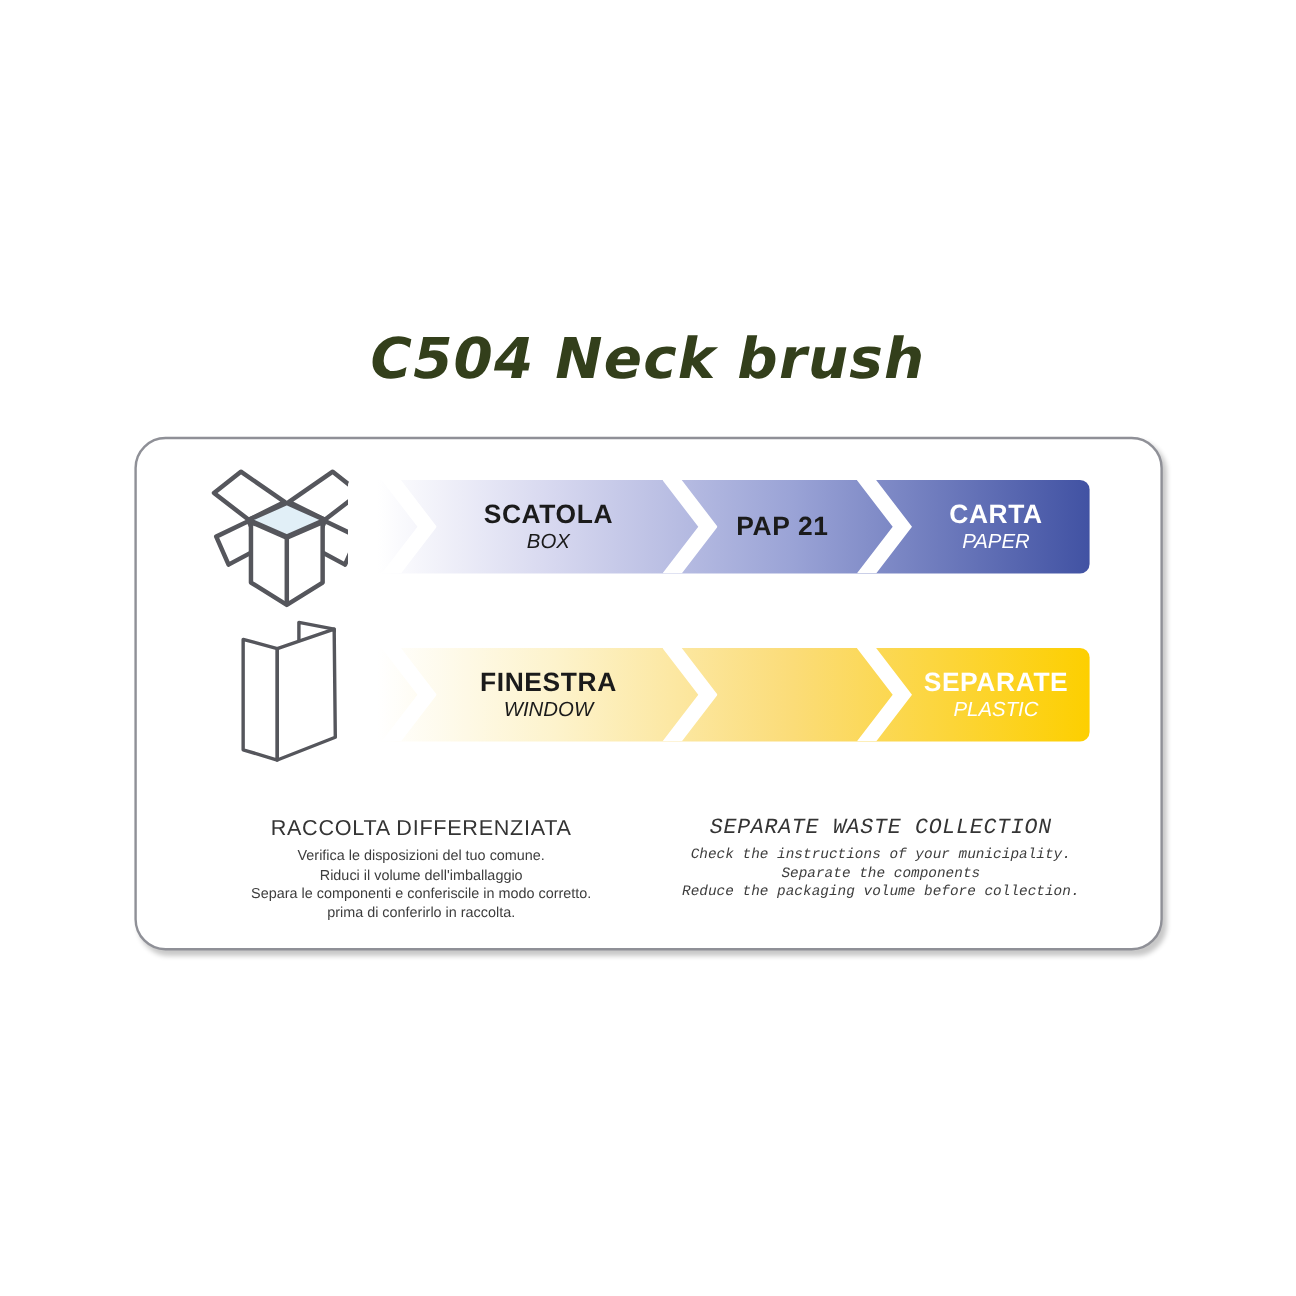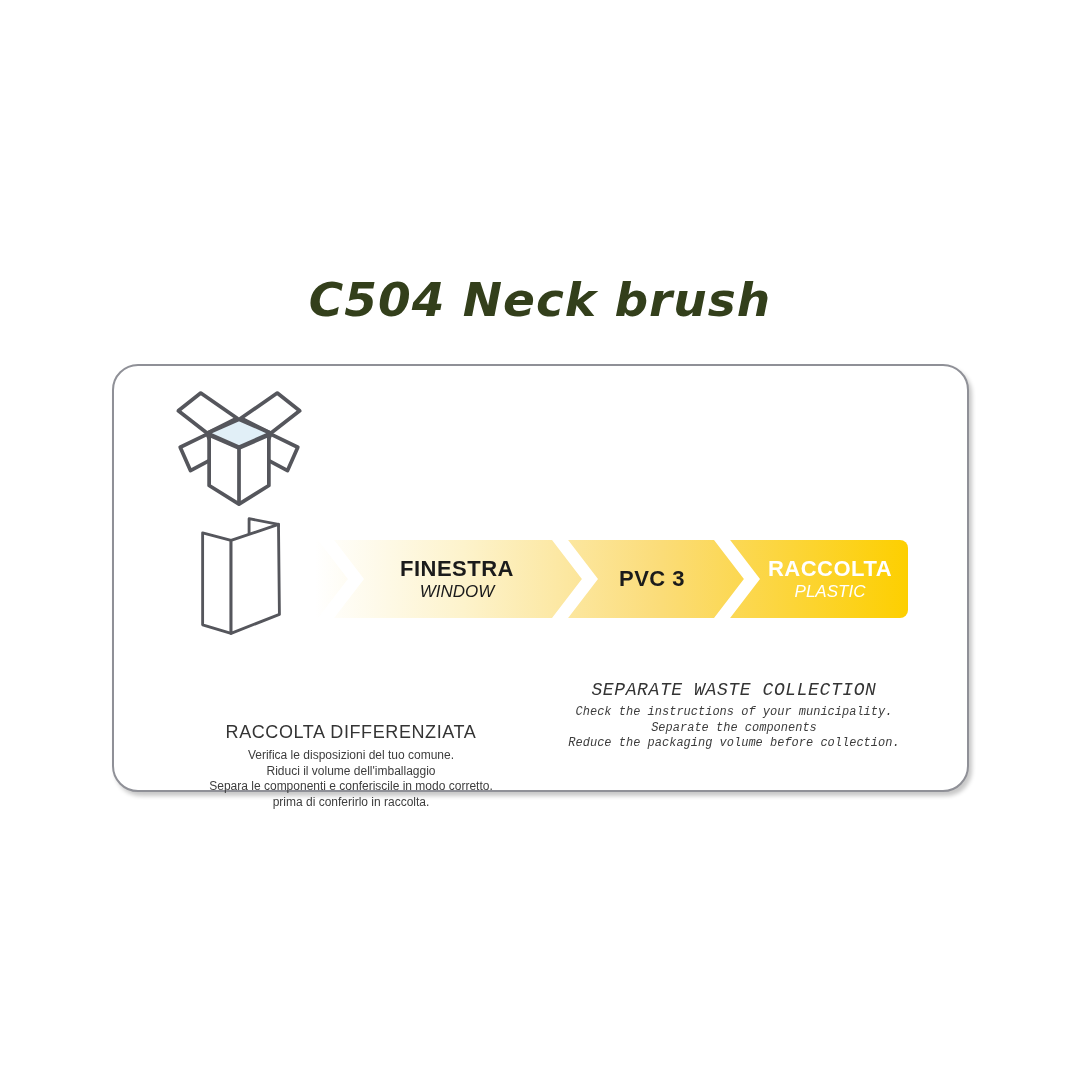--- a/index.html
+++ b/index.html
@@ -36,21 +36,21 @@
   .seg.s1{left:167px}.seg.s2{left:362px}.seg.s3{left:540px}
   .seg-label{font-weight:bold;font-size:22px;letter-spacing:.5px;color:#1b1b1b;}
   .seg-sublabel{font-style:italic;font-size:17px;color:#1b1b1b;}
   .seg.s3 .seg-label,.seg.s3 .seg-sublabel{color:#ffffff;}
   
   .icon-box{position:absolute;left:55px;top:14px;}
   .icon-window{position:absolute;left:75px;top:146px;}
   .icon-box svg,.icon-window svg{display:block;}
   
   .note{position:absolute;text-align:center;color:#3d3d3d;}
-  .note-it{left:47px;top:314px;width:380px;margin-top:42px;}
+  .note-it{left:47px;top:314px;width:380px;}
   .note-en{left:420px;top:314px;width:400px;font-style:italic;font-family:Liberation Mono, monospace;}
   .note-heading{font-size:18px;letter-spacing:.6px;margin-bottom:5px;color:#343434;}
   .note-line{font-size:12px;line-height:1.3;white-space:nowrap;}
 </style>
 </head>
 <body>
 
 <div class="canvas">
 
   <div class="page-title" style="color: rgb(51, 63, 27);">C504 Neck brush</div>
@@ -62,42 +62,55 @@
         <path d="M36,57 L5,33 L29,14 L68,41 Z" fill="#ffffff"></path>
         <path d="M104,57 L135,33 L111,14 L72,41 Z" fill="#ffffff"></path>
         <path d="M36,57 L70,42 L104,57 L70,72 Z" fill="#e1eff7"></path>
         <path d="M36,58 L7,72 L18,97 L46,82 Z" fill="#ffffff"></path>
         <path d="M104,58 L133,72 L122,97 L94,82 Z" fill="#ffffff"></path>
         <path d="M38,59 L38,113 L70,133 L102,113 L102,59 L70,73 Z" fill="#ffffff"></path>
         <path d="M70,73 L70,133"></path>
       </svg>
     </div>
 
+    <div class="band band-paper" style="background: linear-gradient(90deg, rgb(255, 255, 255) 0%, rgb(255, 255, 255) 4%, rgb(214, 215, 239) 28%, rgb(154, 163, 214) 60%, rgb(65, 82, 163) 100%);">
+      <div class="chev c1"></div>
+      <div class="chev c2"></div>
+      <div class="chev c3"></div>
+      <div class="seg s1">
+        <div class="seg-label">SCATOLA</div>
+        <div class="seg-sublabel">BOX</div>
+      </div>
+      <div class="seg s2">
+        <div class="seg-label">PAP 21</div>
+      </div>
+      <div class="seg s3">
+        <div class="seg-label">CARTA</div>
+        <div class="seg-sublabel">PAPER</div>
+      </div>
+    </div>
 
     <div class="icon-window">
       <svg width="105" height="128" viewBox="0 0 110 135" fill="none" stroke="#55565c" stroke-width="3" stroke-linejoin="round">
         <path d="M63,24 L63,7 L94,13 L94,15 Z" fill="#ffffff"></path>
         <path d="M14,22 L44,30 L44,128 L14,119 Z" fill="#ffffff"></path>
         <path d="M44,30 L94,13 L95,108 L44,128 Z" fill="#ffffff"></path>
       </svg>
     </div>
 
     <div class="band band-plastic" style="background: linear-gradient(90deg, rgb(255, 255, 255) 0%, rgb(255, 255, 255) 4%, rgb(253, 243, 204) 28%, rgb(251, 220, 120) 60%, rgb(253, 207, 0) 100%);">
       <div class="chev c1"></div>
       <div class="chev c2"></div>
       <div class="chev c3"></div>
       <div class="seg s1">
         <div class="seg-label">FINESTRA</div>
         <div class="seg-sublabel">WINDOW</div>
       </div>
-      <div class="seg s2">
-        <div class="seg-label">PVC 3</div>
-      </div>
       <div class="seg s3">
-        <div class="seg-label">RACCOLTA</div>
+        <div class="seg-label">SEPARATE</div>
         <div class="seg-sublabel">PLASTIC</div>
       </div>
     </div>
 
     <div class="note note-it">
       <div class="note-heading">RACCOLTA DIFFERENZIATA</div>
       <div class="note-line">Verifica le disposizioni del tuo comune.</div>
       <div class="note-line">Riduci il volume dell'imballaggio</div>
       <div class="note-line">Separa le componenti e conferiscile in modo corretto.</div>
       <div class="note-line">prima di conferirlo in raccolta.</div>

